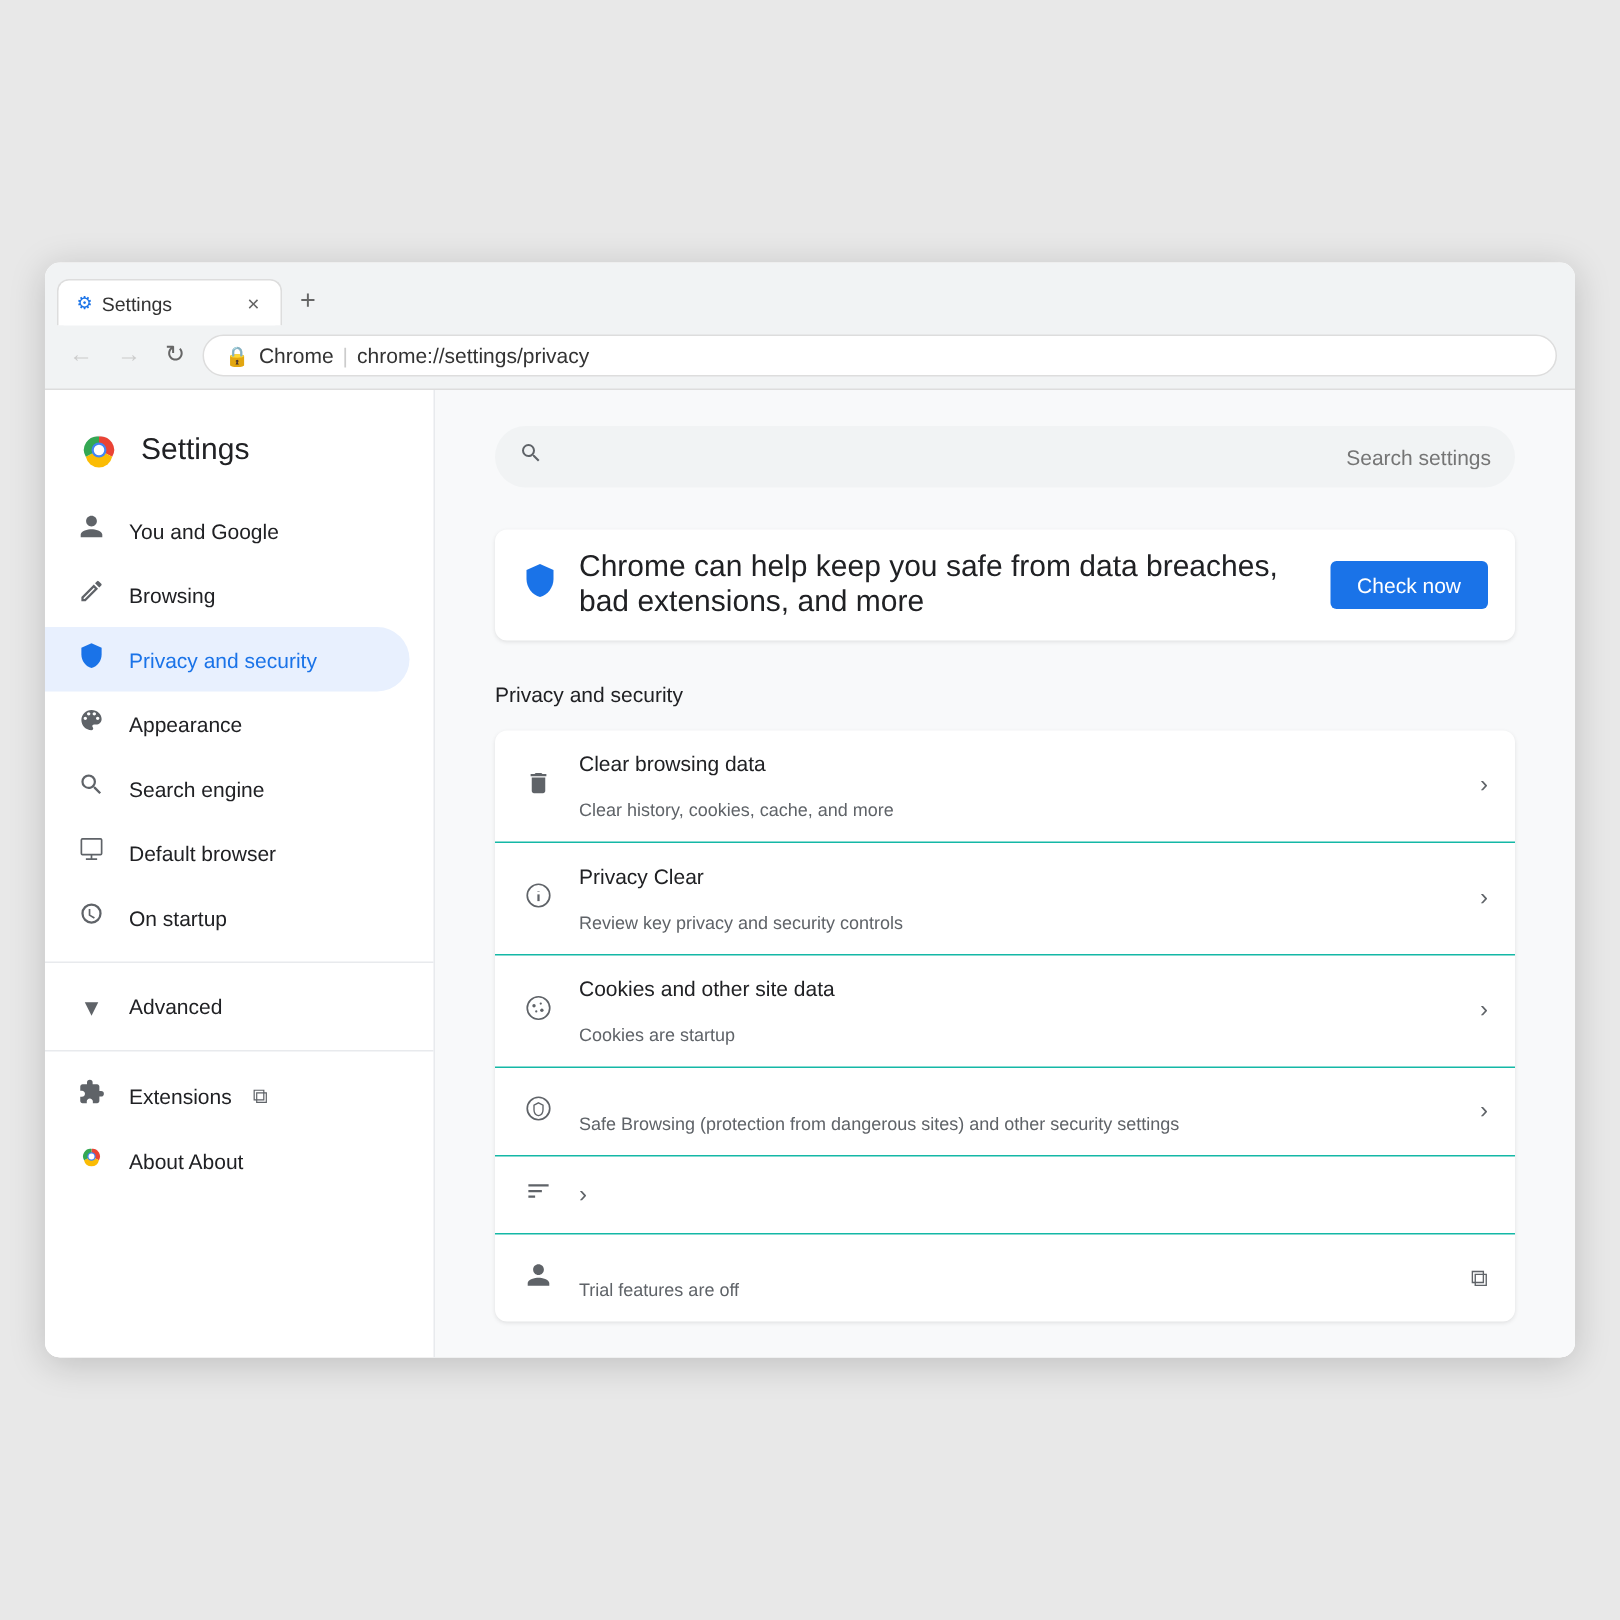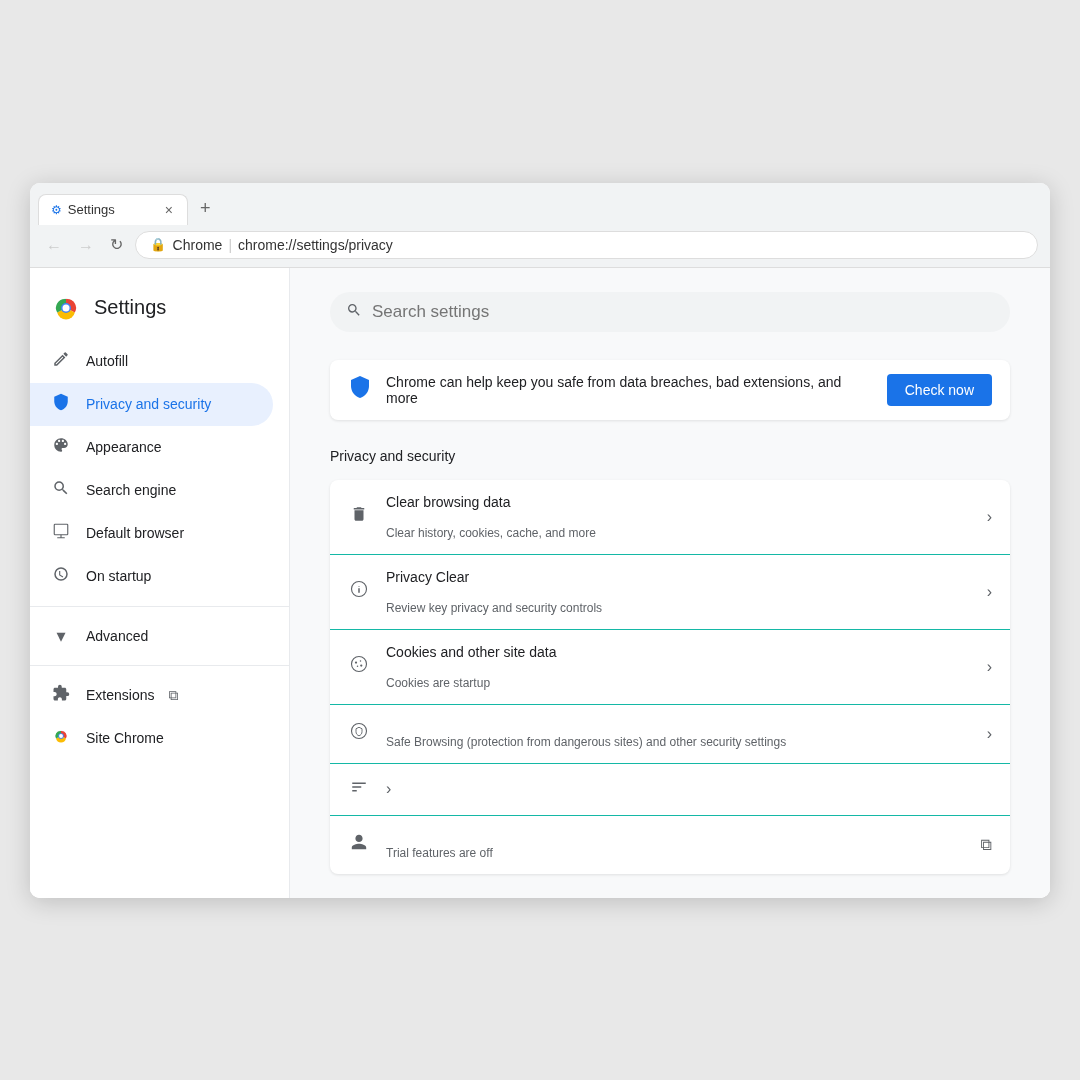--- a/index.html
+++ b/index.html
@@ -221,24 +221,25 @@
       background: #f1f3f4;
       border-radius: 24px;
       padding: 10px 16px;
       gap: 10px;
       margin-bottom: 28px;
       width: 100%;
     }
     .search-bar input {
       border: none;
       background: transparent;
-      font-size: 17px;
+      font-size: 14px;
       color: #be185d;
       flex: 1;
       outline: none;
+      text-align: right;
     }
     .search-icon {
       color: #5f6368;
       font-size: 16px;
     }
 
     .section-title {
       font-size: 14px;
       font-weight: 500;
       color: #202124;
@@ -257,21 +258,21 @@
       box-shadow: 0 1px 3px rgba(0,0,0,0.1);
     }
 
     .safety-icon {
       font-size: 22px;
       color: #1a73e8;
     }
 
     .safety-text {
       flex: 1;
-      font-size: 14px;
+      font-size: 20px;
       color: #202124;
     }
 
     .check-now-btn {
       background: #1a73e8;
       color: #fff;
       border: none;
       border-radius: 4px;
       padding: 8px 18px;
       font-size: 14px;
@@ -373,28 +374,36 @@
           <circle cx="16" cy="16" r="9" fill="#fff" stroke="#e0e0e0" stroke-width="1"></circle>
           <path d="M16 7 A9 9 0 0 1 24.8 20.5 L16 16 Z" fill="#EA4335"></path>
           <path d="M24.8 20.5 A9 9 0 0 1 7.2 20.5 L16 16 Z" fill="#FBBC04"></path>
           <path d="M7.2 20.5 A9 9 0 0 1 16 7 L16 16 Z" fill="#34A853"></path>
           <circle cx="16" cy="16" r="5" fill="#4285F4"></circle>
           <circle cx="16" cy="16" r="3.5" fill="#fff"></circle>
         </svg>
         <span class="settings-title">Settings</span>
       </div>
 
+      <div class="sidebar-item">
+        <span class="icon">
+          <svg width="18" height="18" viewBox="0 0 24 24" fill="#5f6368">
+              <path d="M12 12c2.7 0 4.8-2.1 4.8-4.8S14.7 2.4 12 2.4 7.2 4.5 7.2 7.2 9.3 12 12 12zm0 2.4c-3.2 0-9.6 1.6-9.6 4.8v2.4h19.2v-2.4c0-3.2-6.4-4.8-9.6-4.8z"></path>
+            </svg>
+        </span>
+        <span>You and Google</span>
+      </div>
 
       <div class="sidebar-item">
         <span class="icon">
           <svg width="18" height="18" viewBox="0 0 24 24" fill="#5f6368">
               <path d="M3 17.25V21h3.75L17.81 9.94l-3.75-3.75L3 17.25zm2.92 1.83H5v-.92l9.06-9.06.92.92-9.06 9.06zM20.71 5.63l-2.34-2.34a1 1 0 0 0-1.41 0l-1.83 1.83 3.75 3.75 1.83-1.83a1 1 0 0 0 0-1.41z"></path>
             </svg>
         </span>
-        <span>Autofill</span>
+        <span>Browsing</span>
       </div>
 
       <div class="sidebar-item active">
         <span class="icon">
           <svg width="18" height="18" viewBox="0 0 24 24" fill="#1a73e8">
               <path d="M12 1L3 5v6c0 5.55 3.84 10.74 9 12 5.16-1.26 9-6.45 9-12V5l-9-4z"></path>
             </svg>
         </span>
         <span>Privacy and security</span>
       </div>
@@ -459,21 +468,21 @@
         <span class="icon">
           <svg width="18" height="18" viewBox="0 0 32 32">
             <circle cx="16" cy="16" r="9" fill="#fff" stroke="#e0e0e0" stroke-width="1"></circle>
             <path d="M16 7 A9 9 0 0 1 24.8 20.5 L16 16 Z" fill="#EA4335"></path>
             <path d="M24.8 20.5 A9 9 0 0 1 7.2 20.5 L16 16 Z" fill="#FBBC04"></path>
             <path d="M7.2 20.5 A9 9 0 0 1 16 7 L16 16 Z" fill="#34A853"></path>
             <circle cx="16" cy="16" r="5" fill="#4285F4"></circle>
             <circle cx="16" cy="16" r="3.5" fill="#fff"></circle>
           </svg>
         </span>
-        <span>Site Chrome</span>
+        <span>About About</span>
       </div>
     </div>
 
     <div class="main-content">
 
       <div class="search-bar">
         <span class="search-icon">
           <svg width="16" height="16" viewBox="0 0 24 24" fill="#5f6368">
               <path d="M15.5 14h-.79l-.28-.27A6.47 6.47 0 0 0 16 9.5 6.5 6.5 0 1 0 9.5 16c1.61 0 3.09-.59 4.23-1.57l.27.28v.79l5 4.99L20.49 19l-4.99-5zm-6 0C7.01 14 5 11.99 5 9.5S7.01 5 9.5 5 14 7.01 14 9.5 11.99 14 9.5 14z"></path>
             </svg>

